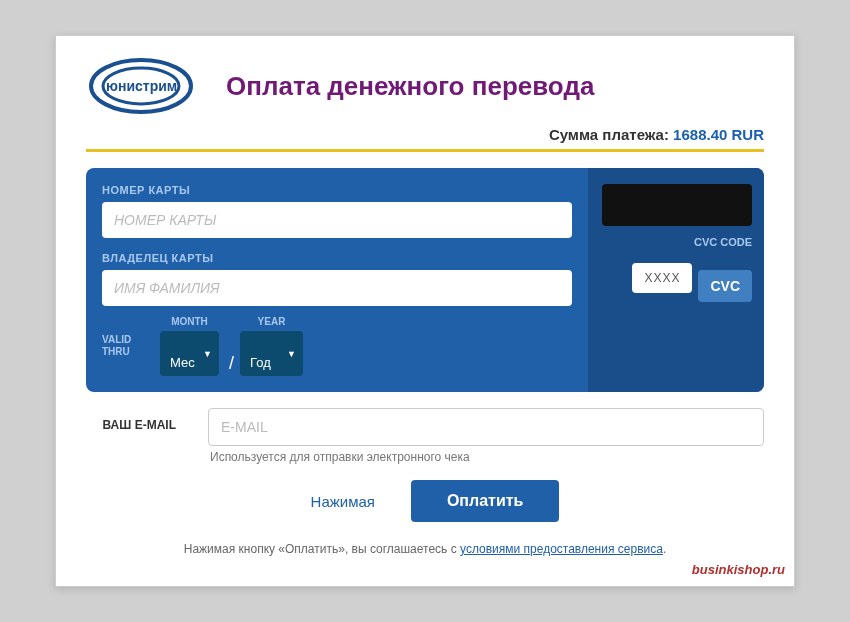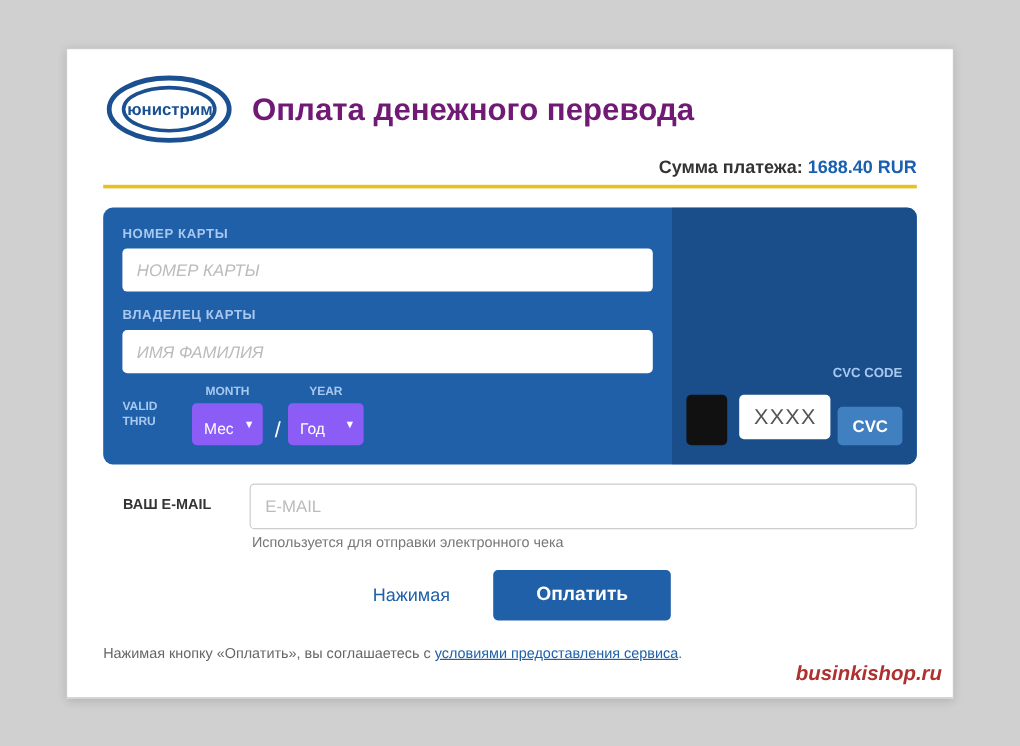--- a/index.html
+++ b/index.html
@@ -17,21 +17,21 @@
       width: 740px;
       padding: 20px 30px 30px;
       border: 1px solid #ccc;
       box-shadow: 0 2px 8px rgba(0,0,0,0.15);
     }
 
     
     .header {
       display: flex;
       align-items: center;
-      gap: 4px;
+      gap: 20px;
       margin-bottom: 10px;
     }
     .logo {
       width: 120px;
       height: 60px;
       flex-shrink: 0;
     }
     .page-title {
       font-size: 26px;
       font-weight: bold;
@@ -63,24 +63,24 @@
       background: #2060a8;
       border-radius: 8px;
       overflow: hidden;
       margin-bottom: 16px;
     }
     .card-form-left {
       flex: 1;
       padding: 16px 16px 16px 16px;
     }
     .card-form-right {
-      width: 204px;
+      width: 176px;
       background: #1a4e8a;
       display: flex;
-      flex-direction: row;
+      flex-direction: column;
       align-items: flex-end;
       padding: 12px 12px 16px 12px;
       gap: 10px;
     }
 
     .field-label {
       font-size: 11px;
       font-weight: bold;
       color: #a8c8f0;
       text-transform: uppercase;
@@ -129,25 +129,25 @@
       color: #a8c8f0;
       font-weight: bold;
       margin-bottom: 4px;
     }
     .select-wrapper {
       position: relative;
       display: inline-block;
     }
     .select-wrapper select {
       appearance: none;
-      background: #8b5cf6;
+      background: #0c4a6e;
       color: #fff;
       border: none;
       border-radius: 4px;
-      padding: 14px 24px 6px 10px;
+      padding: 24px 24px 6px 10px;
       font-size: 13px;
       cursor: pointer;
       outline: none;
     }
     .select-wrapper::after {
       content: '▼';
       font-size: 9px;
       color: #fff;
       position: absolute;
       right: 7px;
@@ -189,21 +189,21 @@
     .cvc-row {
       display: flex;
       align-items: center;
       gap: 6px;
     }
     .cvc-xxxx {
       background: #fff;
       color: #555;
       padding: 8px 12px;
       border-radius: 4px;
-      font-size: 18px;
+      font-size: 12px;
       letter-spacing: 1px;
     }
     .cvc-btn {
       background: #4080c0;
       color: #fff;
       border: none;
       border-radius: 4px;
       padding: 8px 12px;
       font-size: 14px;
       cursor: pointer;
@@ -274,32 +274,32 @@
       font-size: 16px;
       font-weight: bold;
       cursor: pointer;
       padding: 12px 36px;
     }
 
     
     .footer-text {
       font-size: 12px;
       color: #666;
-      text-align: left;
+      text-align: center;
       margin-top: 16px;
     }
     .footer-text a {
       color: #2060a8;
       text-decoration: underline;
     }
     .watermark {
       position: absolute;
       bottom: 10px;
       right: 10px;
-      font-size: 17px;
+      font-size: 13px;
       font-style: italic;
       color: #b03030;
       font-weight: bold;
     }
     .page-outer {
       position: relative;
     }
   </style>
 </head>
 <body>

